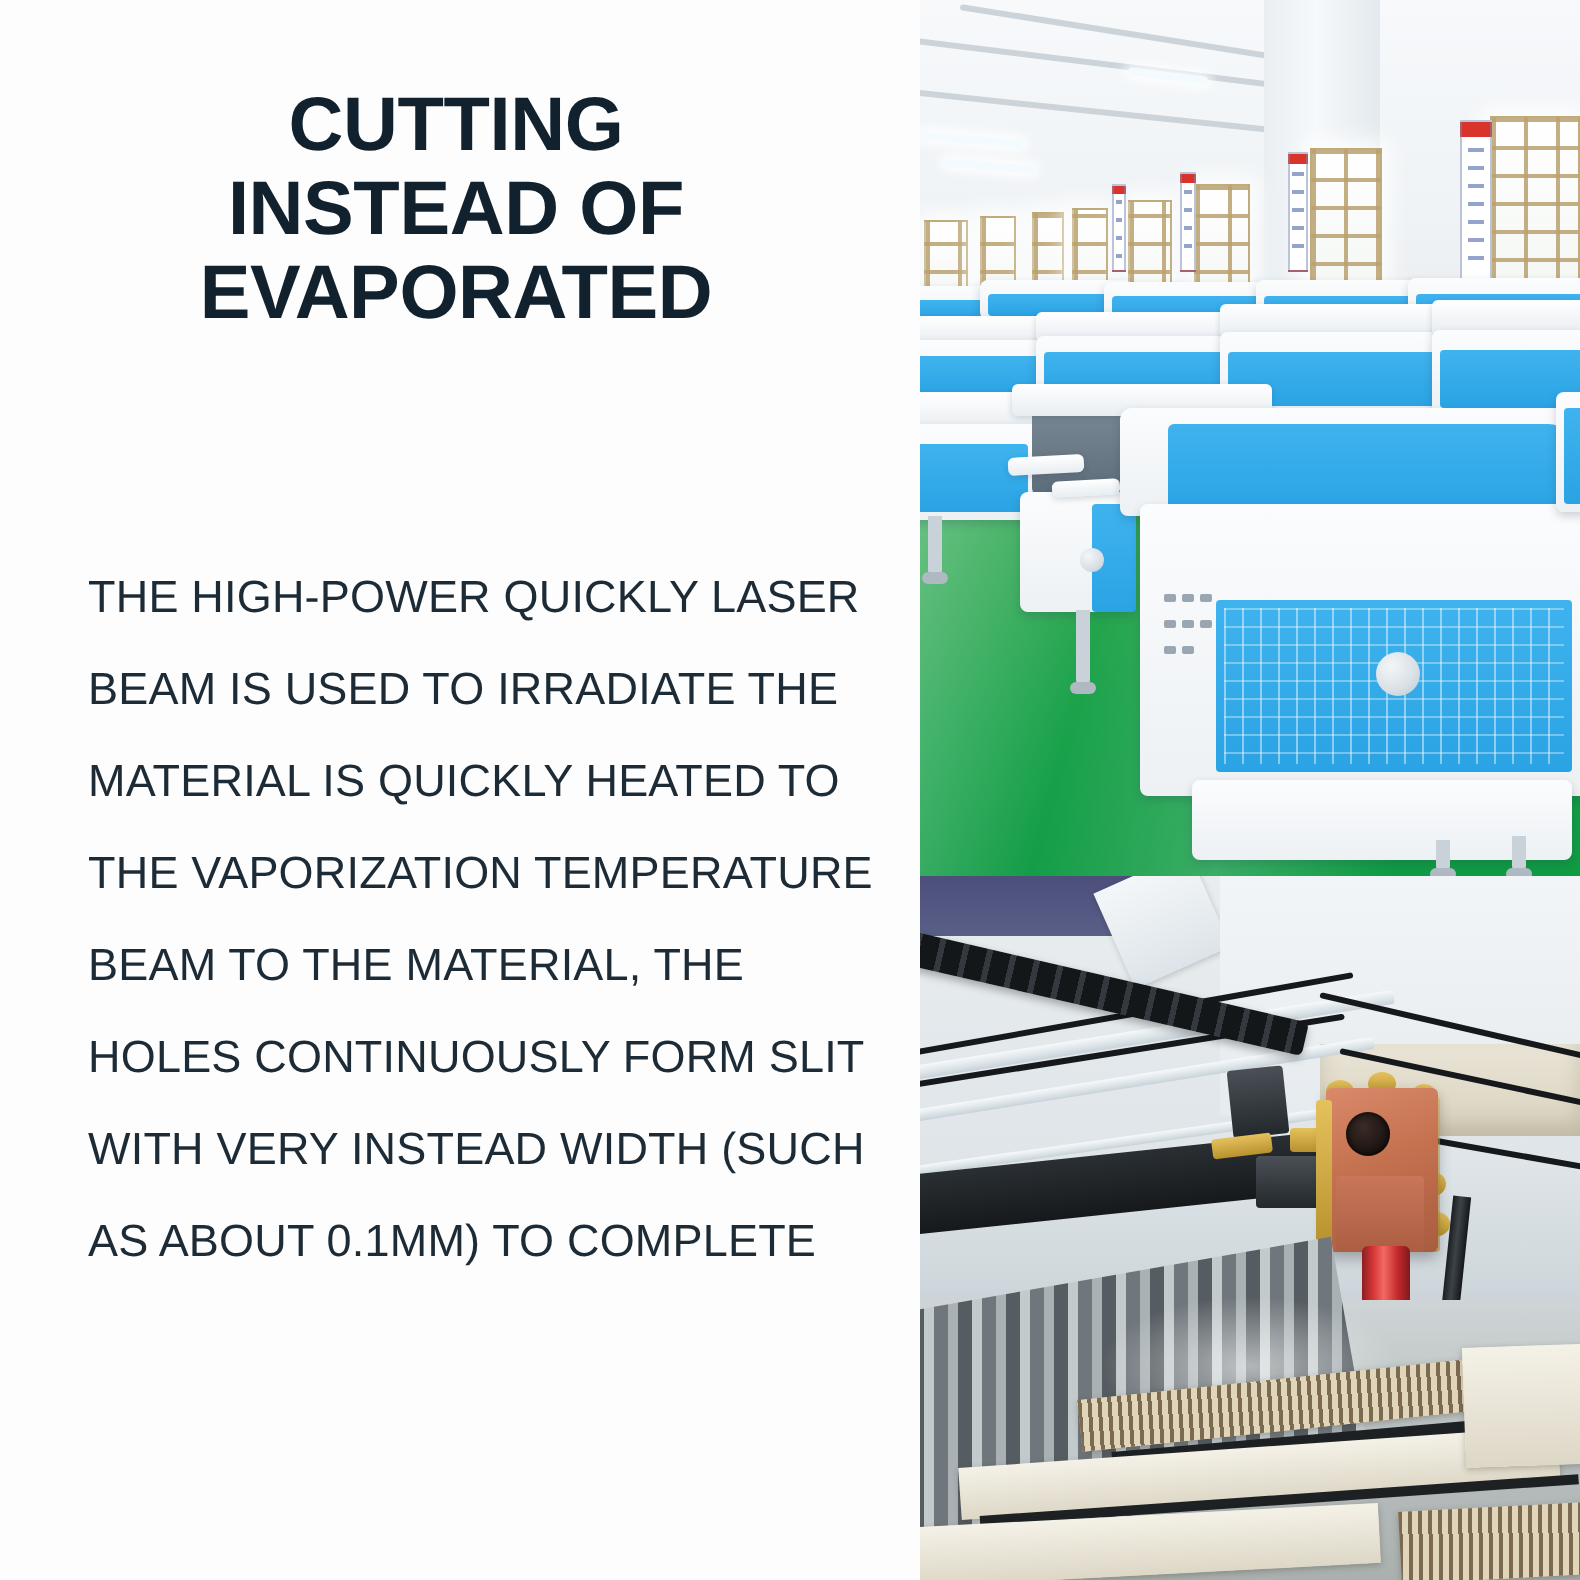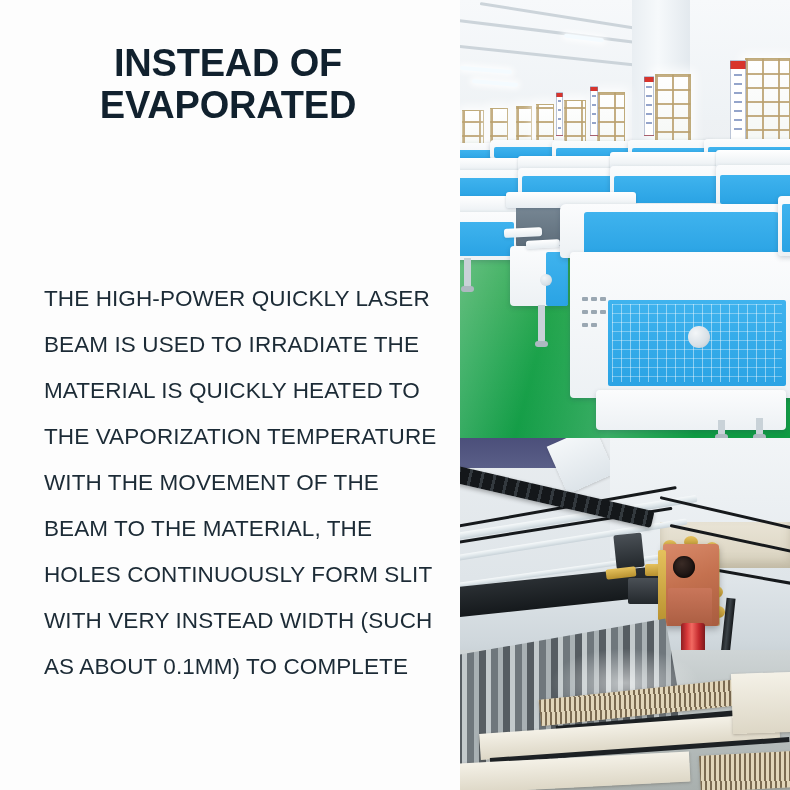--- a/index.html
+++ b/index.html
@@ -335,30 +335,30 @@
   }
 </style>
 </head>
 <body>
 
 <div id="page">
 
   <div class="text-column">
 
     <div class="headline">
+      <span class="hl-line">CUTTING</span>
       <span class="hl-line">INSTEAD OF</span>
       <span class="hl-line">EVAPORATED</span>
     </div>
 
     <div class="body-copy">
       <span class="bc-line">THE HIGH-POWER QUICKLY LASER</span>
       <span class="bc-line">BEAM IS USED TO IRRADIATE THE</span>
       <span class="bc-line">MATERIAL IS QUICKLY HEATED TO</span>
       <span class="bc-line">THE VAPORIZATION TEMPERATURE</span>
-      <span class="bc-line">WITH THE MOVEMENT OF THE</span>
       <span class="bc-line">BEAM TO THE MATERIAL, THE</span>
       <span class="bc-line">HOLES CONTINUOUSLY FORM SLIT</span>
       <span class="bc-line">WITH VERY INSTEAD WIDTH (SUCH</span>
       <span class="bc-line">AS ABOUT 0.1MM) TO COMPLETE</span>
     </div>
 
   </div>
 
   <div class="photo-column">
 

